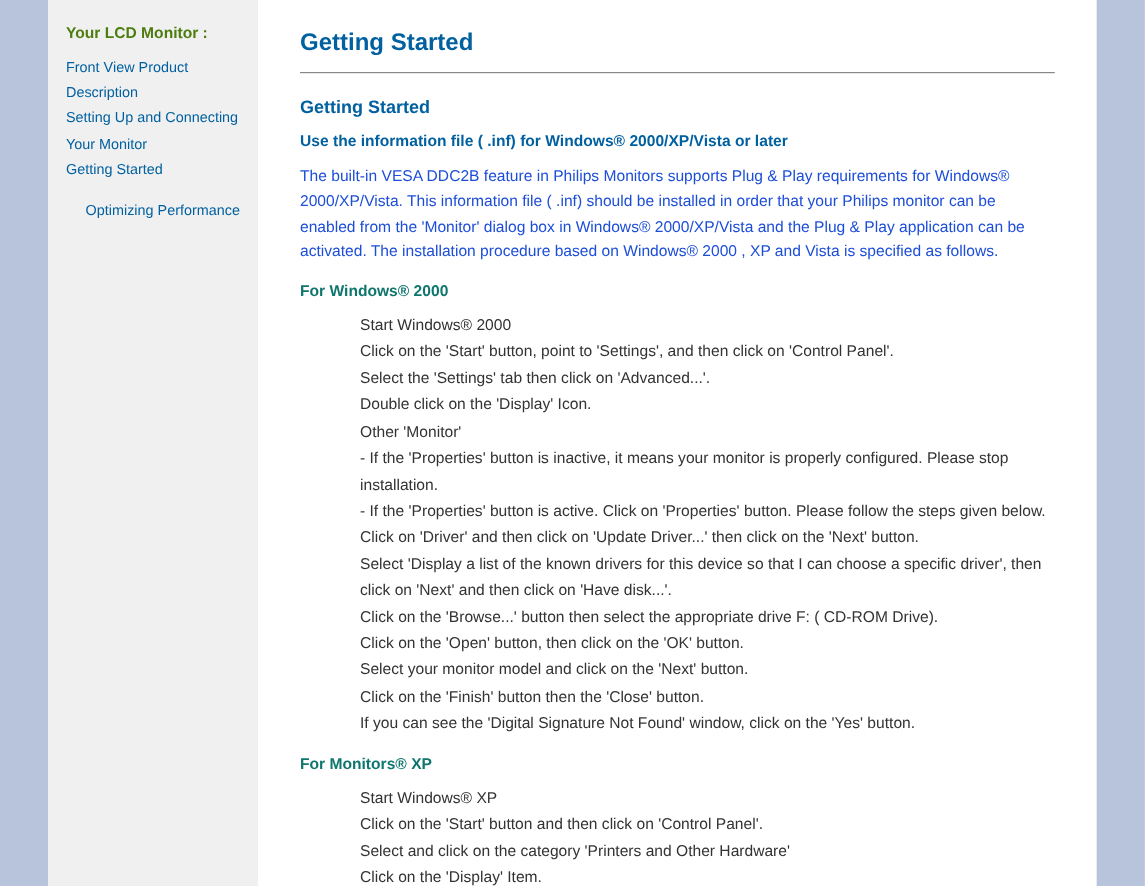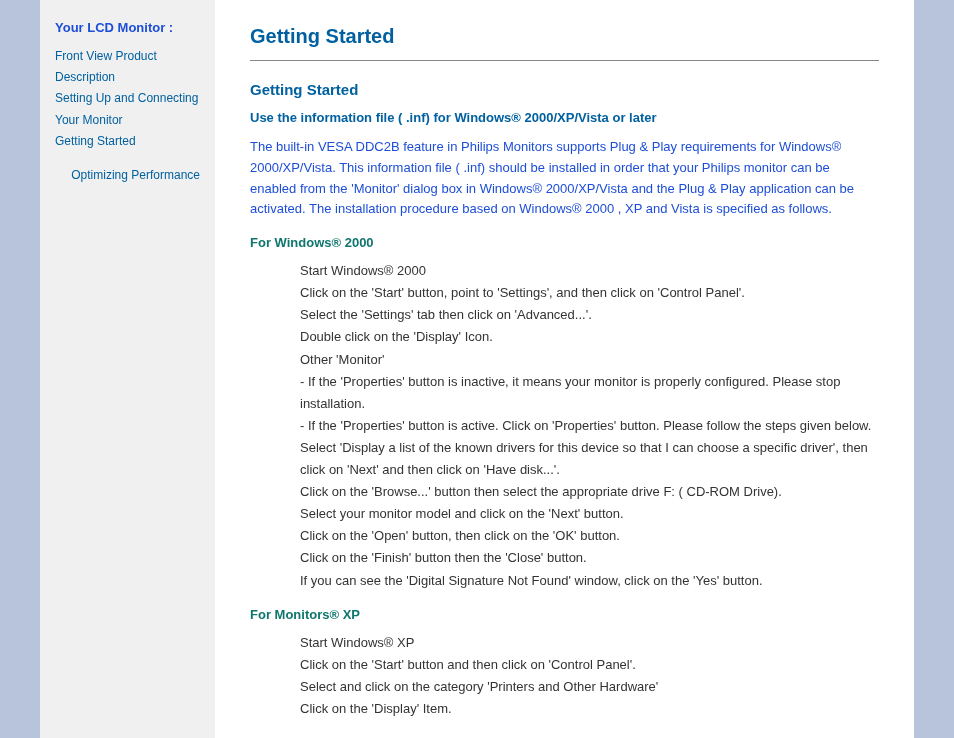--- a/index.html
+++ b/index.html
@@ -18,21 +18,21 @@
     }
     .sidebar {
       width: 175px;
       background: #f0f0f0;
       padding: 20px 15px;
       flex-shrink: 0;
     }
     .sidebar-title {
       font-weight: bold;
       font-size: 13px;
-      color: #1d4ed8;
+      color: #4d7c0f;
       margin-bottom: 12px;
     }
     .sidebar-nav {
       list-style: none;
       margin-bottom: 15px;
     }
     .sidebar-nav li {
       margin-bottom: 2px;
     }
     .sidebar-nav a {
@@ -146,24 +146,25 @@
 
   <div class="subsection-title">For Windows® 2000</div>
   <div class="steps-list">
     <p>Start Windows® 2000</p>
     <p>Click on the 'Start' button, point to 'Settings', and then click on 'Control Panel'.</p>
     <p>Select the 'Settings' tab then click on 'Advanced...'.</p>
     <p>Double click on the 'Display' Icon.</p>
     <p>Other 'Monitor'</p>
     <p>- If the 'Properties' button is inactive, it means your monitor is properly configured. Please stop installation.</p>
     <p>- If the 'Properties' button is active. Click on 'Properties' button. Please follow the steps given below.</p>
+    <p>Click on 'Driver' and then click on 'Update Driver...' then click on the 'Next' button.</p>
     <p>Select 'Display a list of the known drivers for this device so that I can choose a specific driver', then click on 'Next' and then click on 'Have disk...'.</p>
     <p>Click on the 'Browse...' button then select the appropriate drive F: ( CD-ROM Drive).</p>
+    <p>Click on the 'Open' button, then click on the 'OK' button.</p>
     <p>Select your monitor model and click on the 'Next' button.</p>
-    <p>Click on the 'Open' button, then click on the 'OK' button.</p>
     <p>Click on the 'Finish' button then the 'Close' button.</p>
     <p>If you can see the 'Digital Signature Not Found' window, click on the 'Yes' button.</p>
   </div>
 
   <div class="subsection-title">For Monitors® XP</div>
   <div class="steps-list">
     <p>Start Windows® XP</p>
     <p>Click on the 'Start' button and then click on 'Control Panel'.</p>
     <p>Select and click on the category 'Printers and Other Hardware'</p>
     <p>Click on the 'Display' Item.</p>

